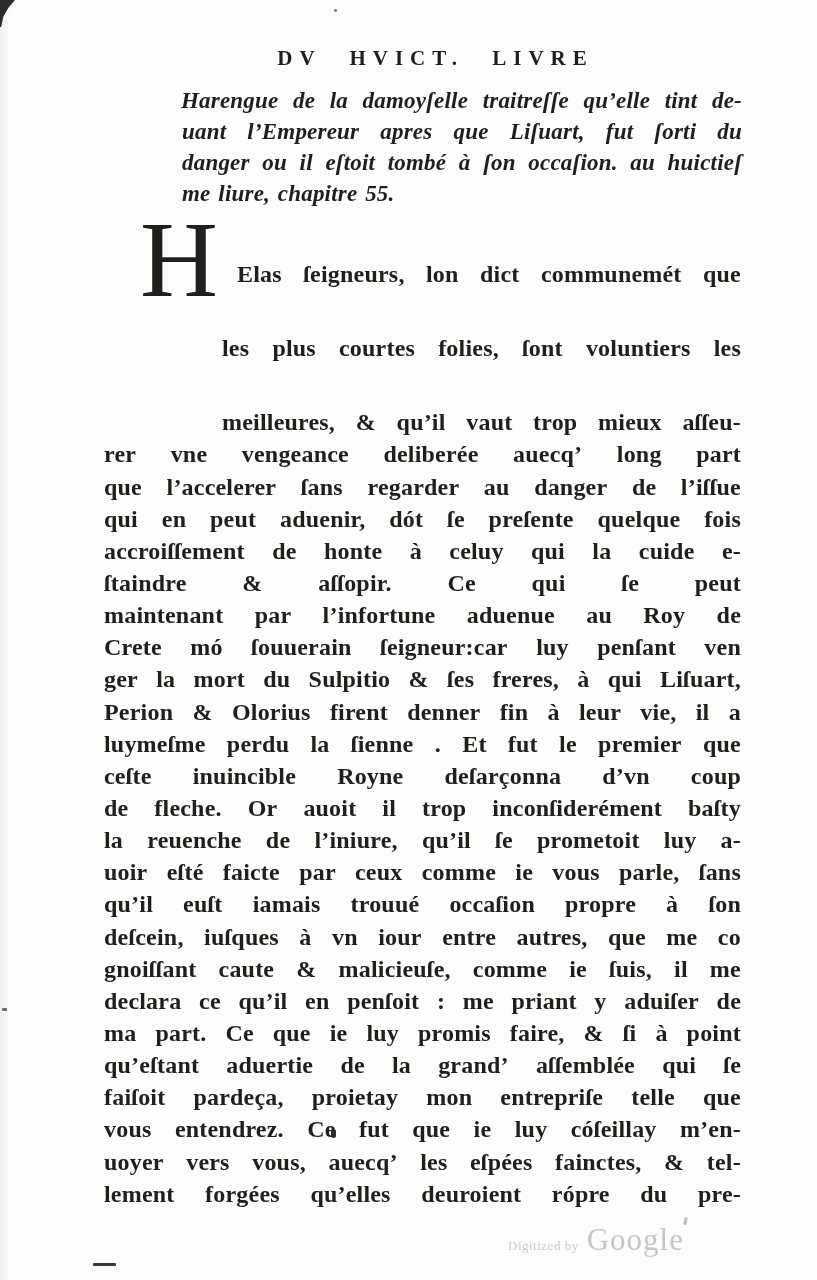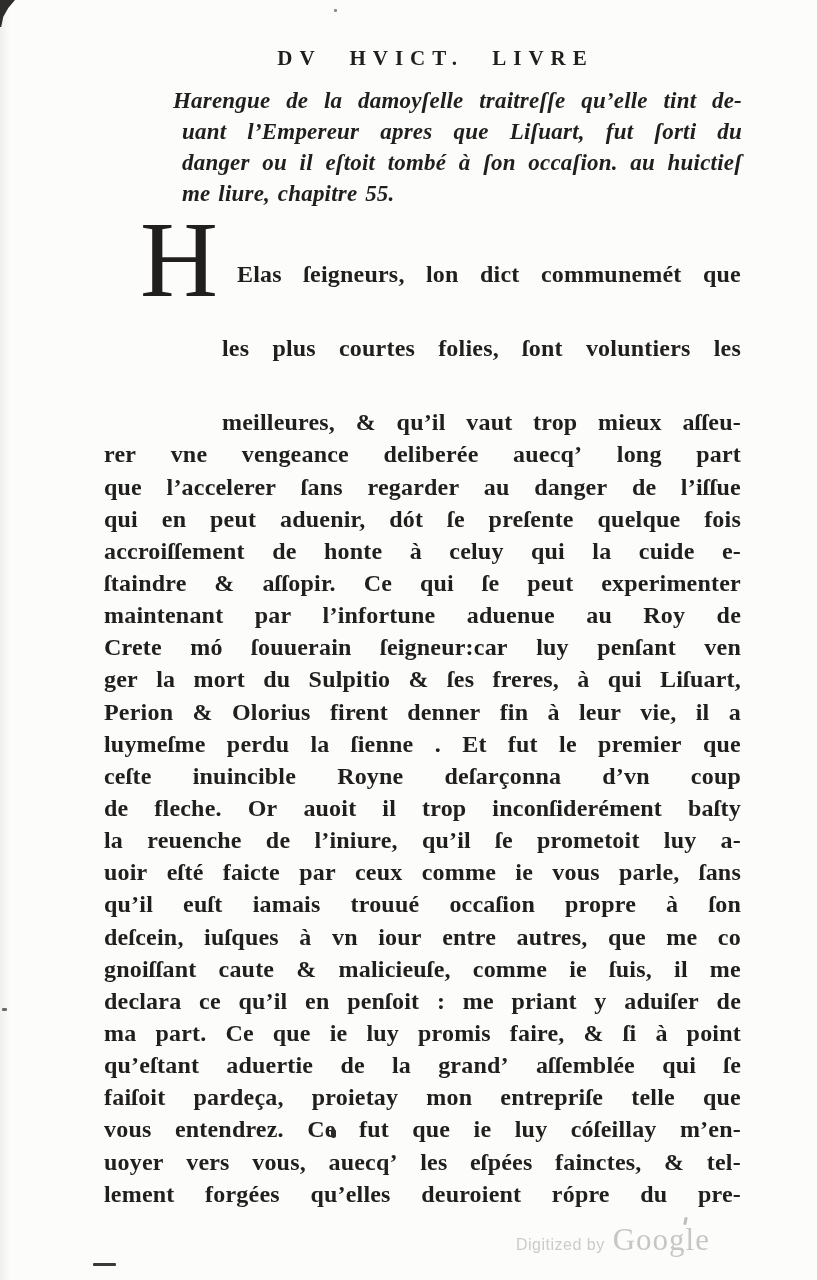--- a/index.html
+++ b/index.html
@@ -42,21 +42,21 @@
     position:absolute;left:170px;top:88px;width:572px;
   }
   .h-line{
     height:31px;
     margin-left:12px;
     font-style:italic;font-weight:700;font-size:23px;
     white-space:nowrap;
     display:flex;justify-content:space-between;
     letter-spacing:.2px;
   }
-  .h-line.h-first{margin-left:3px;}
+  .h-line.h-first{margin-left:11px;}
   .h-line.h-loose{justify-content:flex-start;gap:.34em;}
   .drop-cap{
     position:absolute;left:140px;top:206px;
     font-size:108px;line-height:1;
     font-weight:400;
     color:var(--ink);
   }
   .body-text{
     position:absolute;left:104px;top:219px;width:637px;
   }
@@ -67,24 +67,23 @@
     white-space:nowrap;
     display:flex;justify-content:space-between;
   }
   .b-line.indent{padding-left:118px;margin-top:42px;}
   .b-line.first{padding-left:133px;}
   .footer{
     position:absolute;left:508px;top:1222px;
     display:flex;align-items:baseline;gap:8px;
   }
   .digitized-by{
-    font-family:Liberation Sans, sans-serif;
-    font-size:16px;color:var(--watermark-label);
+    font-family:Liberation Serif, serif;
+    font-size:13px;color:var(--watermark-label);
     letter-spacing:.5px;
-    margin-left:8px;
   }
   .google-logo{
     font-family:Liberation Serif, serif;
     font-size:31px;color:var(--watermark);
     letter-spacing:1px;
   }
   .speck{position:absolute;background:#3a3937;border-radius:1px;}
   .speck.dash{left:93px;top:1263px;width:23px;height:2.5px;}
   .speck.blot{left:331px;top:1129px;width:5px;height:9px;border-radius:3px;background:#2c2b2a;}
   .speck.tick{left:2px;top:1008px;width:5px;height:3px;background:#6a6a68;}
@@ -212,21 +211,20 @@
       <span>e-</span>
     </div>
   <div class="b-line">
       <span>ſtaindre</span>
       <span>&amp;</span>
       <span>aſſopir.</span>
       <span>Ce</span>
       <span>qui</span>
       <span>ſe</span>
       <span>peut</span>
-      <span>experimenter</span>
     </div>
   <div class="b-line">
       <span>maintenant</span>
       <span>par</span>
       <span>l’infortune</span>
       <span>aduenue</span>
       <span>au</span>
       <span>Roy</span>
       <span>de</span>
     </div>

